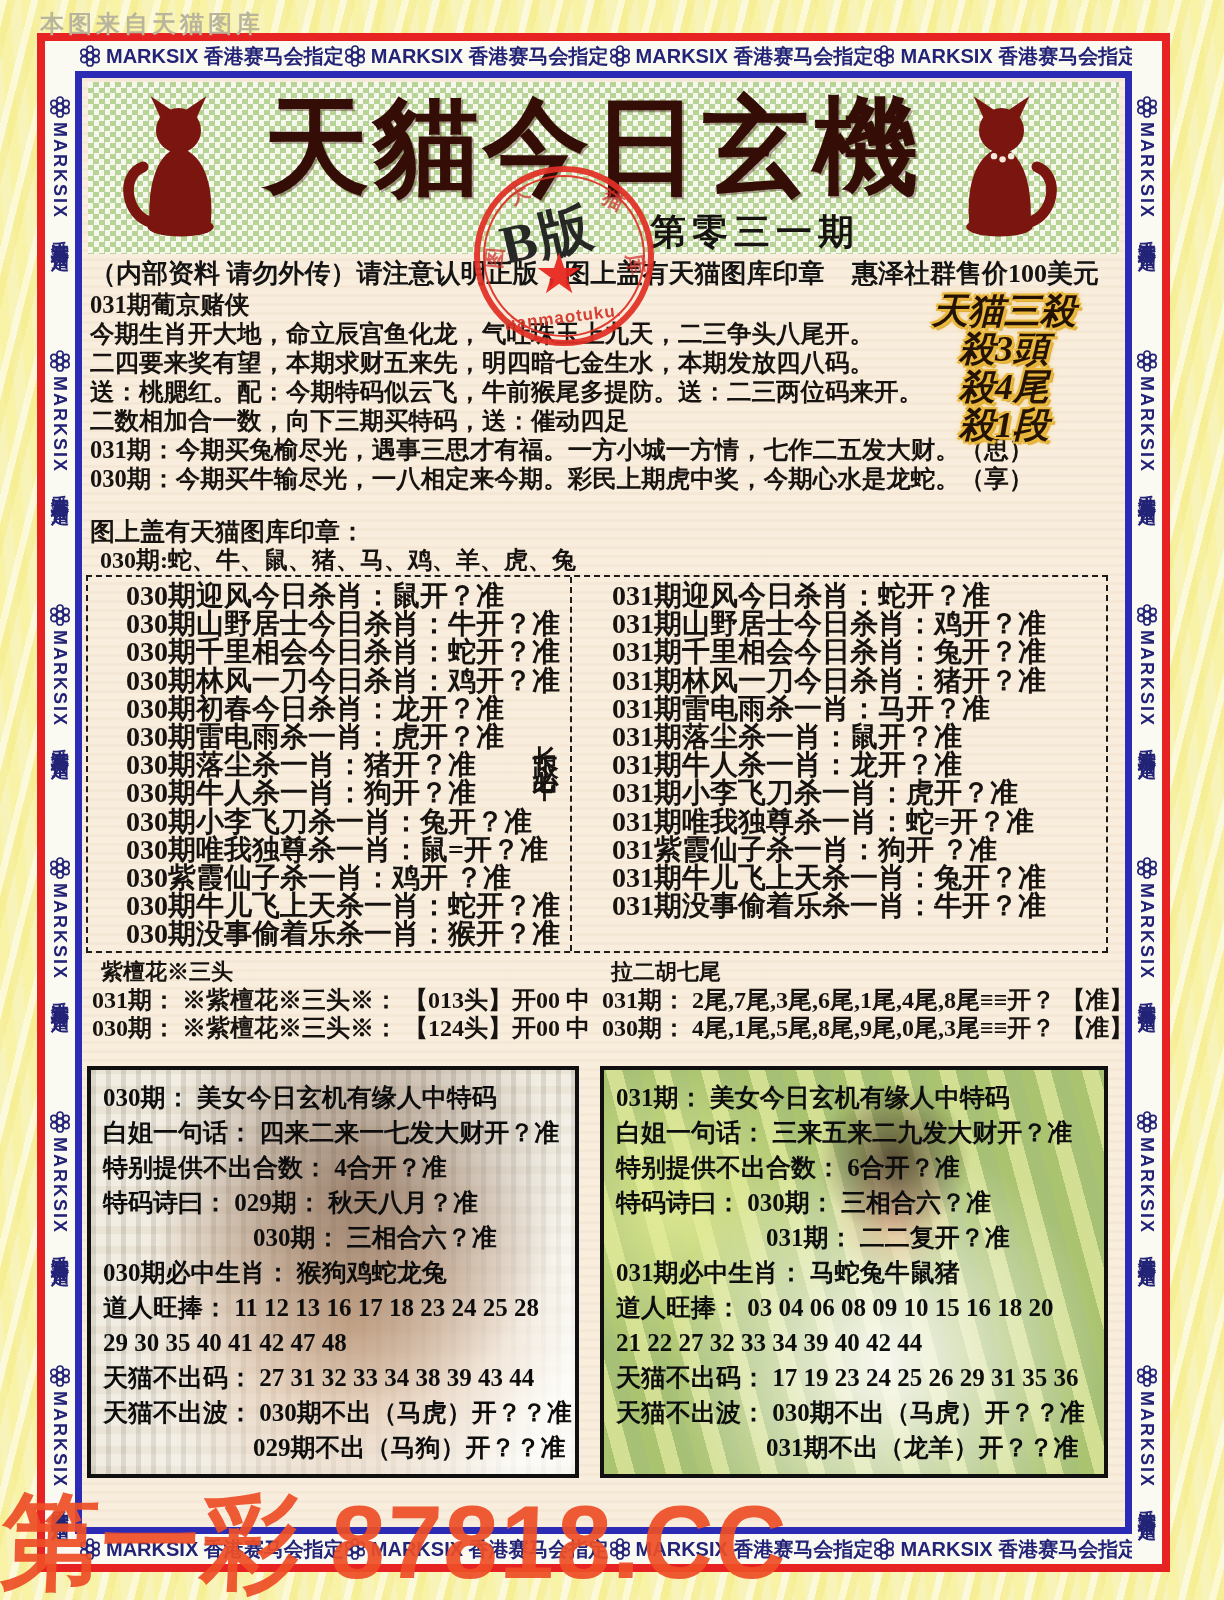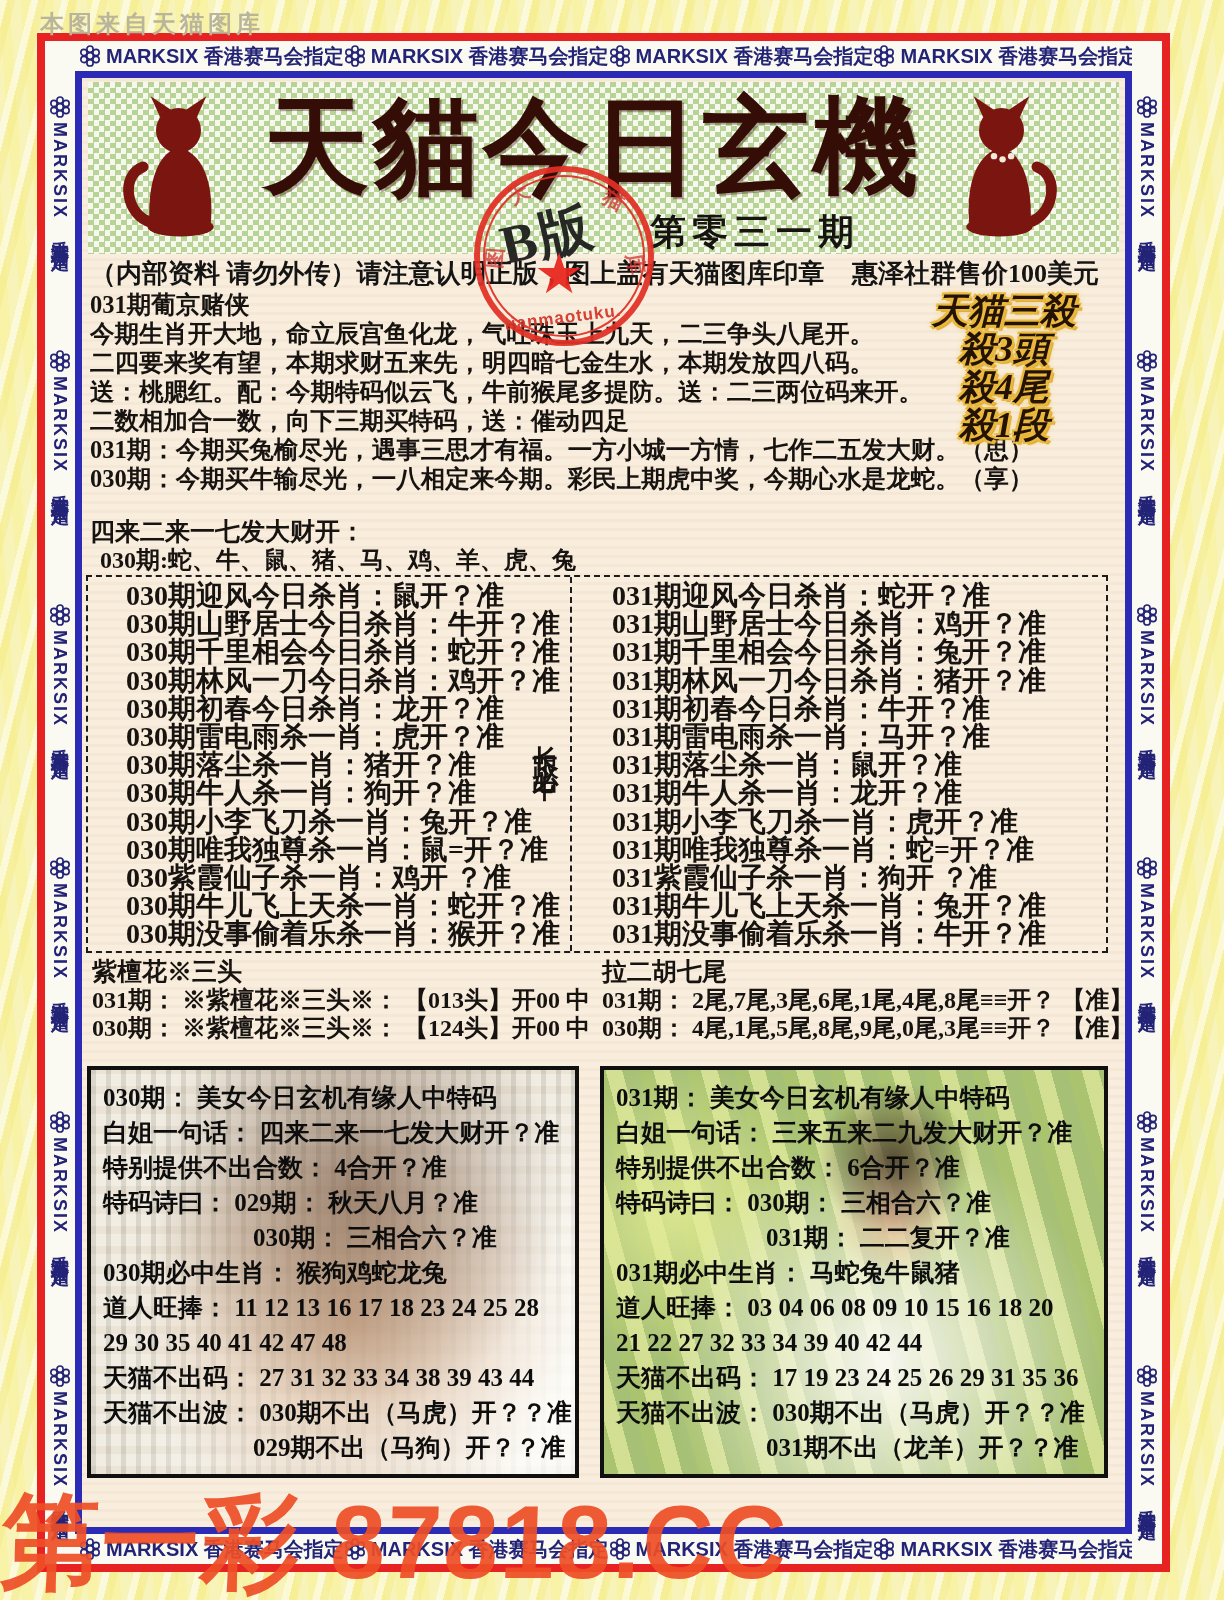--- a/index.html
+++ b/index.html
@@ -80,21 +80,21 @@
   .shaxiao-col .line{line-height:28.2px;}
   .sx-left{left:38px;}
   .sx-right{left:524px;}
   .sx-divider{position:absolute;left:482px;top:0;bottom:0;border-left:2px dashed #1c1c1c;}
   .sx-middle{position:absolute;left:440px;top:148px;writing-mode:vertical-rl;text-orientation:upright;
     font-size:26px;font-weight:700;color:#171310;letter-spacing:10px;}
   
   .ht-col{position:absolute;top:880px;font-size:24px;font-weight:700;color:#171310;white-space:nowrap;}
   .ht-left{left:10px;}
   .ht-right{left:520px;}
-  .ht-col .ht-title{font-size:25px;line-height:28px;}
+  .ht-col .ht-title{font-size:22px;line-height:28px;margin-left:9px;}
   .ht-col .line{line-height:28px;}
   
   .photo-box{position:absolute;top:988px;height:412px;border:4px solid #101010;padding:10px 12px;overflow:hidden;}
   .pb-030{left:5px;width:492px;
     background-color:#ece4d6;
     background-image:
       radial-gradient(ellipse at 55% 30%, rgba(95,62,40,.55), rgba(95,62,40,0) 55%),
       radial-gradient(ellipse at 54% 62%, rgba(210,168,132,.75), rgba(210,168,132,0) 60%),
       radial-gradient(ellipse at 88% 82%, rgba(255,255,252,.95), rgba(255,255,252,0) 70%),
       repeating-linear-gradient(90deg, rgba(140,150,140,.22) 0 5px, rgba(250,250,245,.25) 5px 15px),
@@ -433,21 +433,21 @@
           </div>
       </div>
 
       <div class="sansha">
           <div class="line">天猫三殺</div>
           <div class="line">殺3頭</div>
           <div class="line">殺4尾</div>
           <div class="line">殺1段</div>
         </div>
 
-      <div class="jiuxiao-heading">四来二来一七发大财开：</div>
+      <div class="jiuxiao-heading">图上盖有天猫图库印章：</div>
       <div class="jiuxiao-row">
         <span class="jx030">030期:蛇、牛、鼠、猪、马、鸡、羊、虎、兔</span>
       </div>
 
       <div class="shaxiao-box">
         <div class="shaxiao-col sx-left">
             <div class="line">030期迎风今日杀肖：鼠开？准</div>
             <div class="line">030期山野居士今日杀肖：牛开？准</div>
             <div class="line">030期千里相会今日杀肖：蛇开？准</div>
             <div class="line">030期林风一刀今日杀肖：鸡开？准</div>
@@ -461,21 +461,20 @@
             <div class="line">030期牛儿飞上天杀一肖：蛇开？准</div>
             <div class="line">030期没事偷着乐杀一肖：猴开？准</div>
           </div>
         <div class="sx-divider"></div>
         <div class="sx-middle">长跟必中</div>
         <div class="shaxiao-col sx-right">
             <div class="line">031期迎风今日杀肖：蛇开？准</div>
             <div class="line">031期山野居士今日杀肖：鸡开？准</div>
             <div class="line">031期千里相会今日杀肖：兔开？准</div>
             <div class="line">031期林风一刀今日杀肖：猪开？准</div>
-            <div class="line">031期初春今日杀肖：牛开？准</div>
             <div class="line">031期雷电雨杀一肖：马开？准</div>
             <div class="line">031期落尘杀一肖：鼠开？准</div>
             <div class="line">031期牛人杀一肖：龙开？准</div>
             <div class="line">031期小李飞刀杀一肖：虎开？准</div>
             <div class="line">031期唯我独尊杀一肖：蛇=开？准</div>
             <div class="line">031紫霞仙子杀一肖：狗开 ？准</div>
             <div class="line">031期牛儿飞上天杀一肖：兔开？准</div>
             <div class="line">031期没事偷着乐杀一肖：牛开？准</div>
           </div>
       </div>

